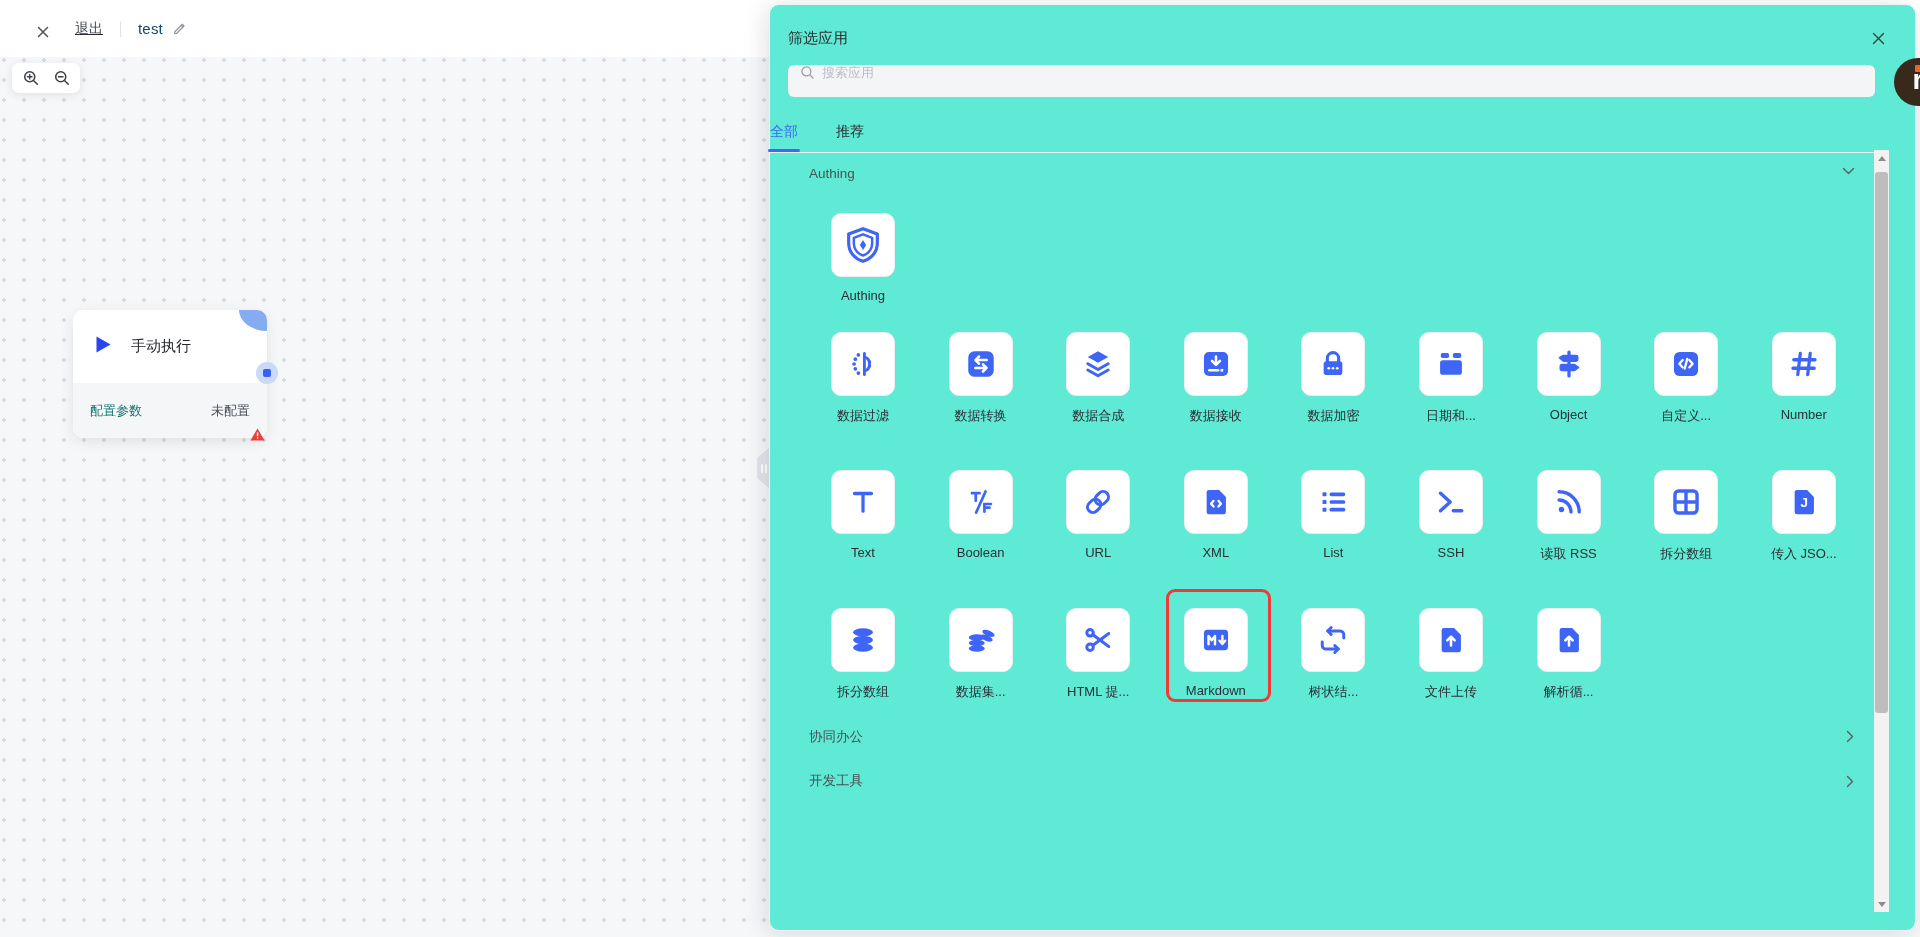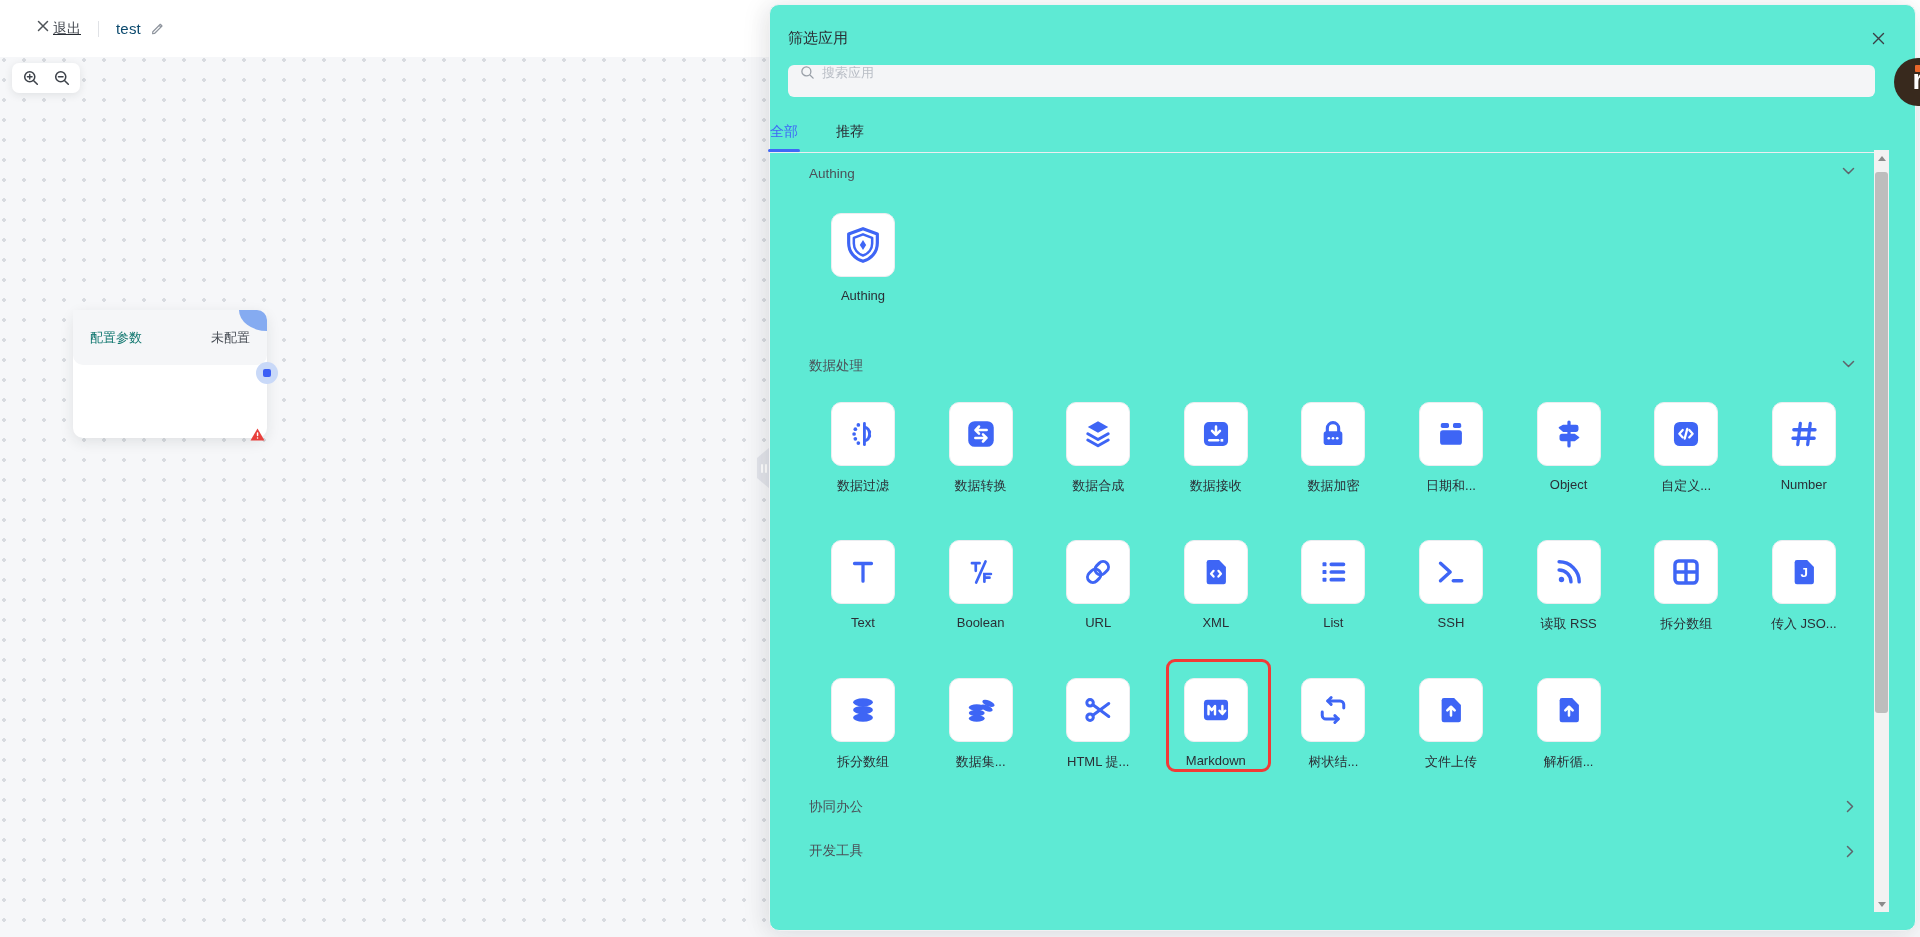--- a/index.html
+++ b/index.html
@@ -5,21 +5,21 @@
   * { margin:0; padding:0; box-sizing:border-box; }
   html,body { width:1920px; height:937px; overflow:hidden; background:#fff; }
   body { font-family:"Liberation Sans","DejaVu Sans",sans-serif; color:#252a31; }
   .screen { position:relative; width:1920px; height:937px; overflow:hidden; background:#fff; }
 
   
   .canvas { position:absolute; inset:0; background:#f6f7f9;
     background-image:radial-gradient(circle,#d8dbe0 1.6px,transparent 1.8px);
     background-size:20px 20px; background-position:14px 10px; }
   .canvas-header { position:absolute; top:0; left:0; width:100%; height:57px; background:#fff; display:flex; align-items:center; padding-left:37px; }
-  .exit-group { display:flex; align-items:flex-start; gap:4px; cursor:pointer;text-decoration:underline; }
+  .exit-group { display:flex; align-items:flex-end; gap:26px; cursor:pointer;text-decoration:underline; }
   .exit-group svg { display:block; }
   .exit-label { font-size:14px; color:#41464e; }
   .hdr-divider { width:1px; height:16px; background:#e0e2e6; margin:0 17px; }
   .flow-name { font-size:15px; color:#0c4a6e; font-weight:500; letter-spacing:.2px; }
   .pencil { margin-left:9px; display:flex; }
 
   .zoom-toolbar { position:absolute; left:12px; top:63px; width:68px; height:30px; background:#fff; border-radius:7px;
     box-shadow:0 2px 8px rgba(31,35,41,.10); display:flex; align-items:center; justify-content:center; gap:13px; }
   .zoom-btn { display:flex; cursor:pointer; }
 
@@ -123,20 +123,28 @@
         <svg width="18" height="18" viewBox="0 0 20 20">
             <circle cx="8.6" cy="8.6" r="5.6" fill="none" stroke="#3c4149" stroke-width="1.7"></circle>
             <path d="M13 13 L17 17" stroke="#3c4149" stroke-width="1.7" stroke-linecap="round"></path>
             <path d="M6 8.6 h5.2" stroke="#3c4149" stroke-width="1.5" stroke-linecap="round"></path>
           </svg>
       </span>
     </div>
 
     <div class="node">
       <div class="node-fold"></div>
+      <div class="node-top">
+        <span>
+          <svg width="17" height="19" viewBox="0 0 17 19">
+              <path d="M1.5 1.5 L15.5 9.5 L1.5 17.5 Z" fill="#2945f1"></path>
+            </svg>
+        </span>
+        <span class="node-title">手动执行</span>
+      </div>
       <div class="node-bottom">
         <span class="node-param-label">配置参数</span>
         <span class="node-param-value">未配置</span>
       </div>
       <div class="node-port">
           <div class="node-port-inner"></div>
         </div>
       <span class="node-warning">
         <svg width="15" height="13" viewBox="0 0 15 13">
             <path d="M7.5 0.5 L14.5 12.5 H0.5 Z" fill="#e8403c"></path>
@@ -192,28 +200,20 @@
                   <path d="M12 2.2 L20.6 5.4 V10.8 C20.6 16.2 17.1 20.3 12 21.8 C6.9 20.3 3.4 16.2 3.4 10.8 V5.4 Z" fill="none" stroke="#3e65f5" stroke-width="1.9" stroke-linejoin="round"></path>
                   <path d="M12 5.6 L17.5 7.7 V11.1 C17.5 14.5 15.2 17.2 12 18.3 C8.8 17.2 6.5 14.5 6.5 11.1 V7.7 Z" fill="none" stroke="#3e65f5" stroke-width="1.5" stroke-linejoin="round"></path>
                   <path d="M12 9 L13.9 12 L12 15 L10.1 12 Z" fill="#3e65f5"></path>
                 </svg>
               </div>
               <div class="app-label">Authing</div>
             </div>
           </div>
         </div>
         <div class="section sec-1">
-          <div class="section-header">
-            <span class="section-label">数据处理</span>
-            <span class="section-chevron">
-              <svg width="13" height="9" viewBox="0 0 13 9">
-                <path d="M1.5 1.5 L6.5 6.5 L11.5 1.5" fill="none" stroke="#5f646b" stroke-width="1.5" stroke-linecap="round" stroke-linejoin="round"></path>
-              </svg>
-            </span>
-          </div>
           <div class="apps-grid">
             <div class="app-cell">
               <div class="tile">
                 <svg width="34" height="34" viewBox="0 0 24 24">
                   <path d="M13 4.5 v15" stroke="#3e65f5" stroke-width="2" stroke-linecap="round"></path>
                   <path d="M13 7 C17.8 8.3 17.8 15.7 13 17" fill="none" stroke="#3e65f5" stroke-width="2" stroke-linecap="round"></path>
                   <g fill="#3e65f5">
                     <circle cx="8.7" cy="5.6" r="1.3"></circle>
                     <circle cx="6.6" cy="8.6" r="1.3"></circle>
                     <circle cx="5.7" cy="12" r="1.3"></circle>

